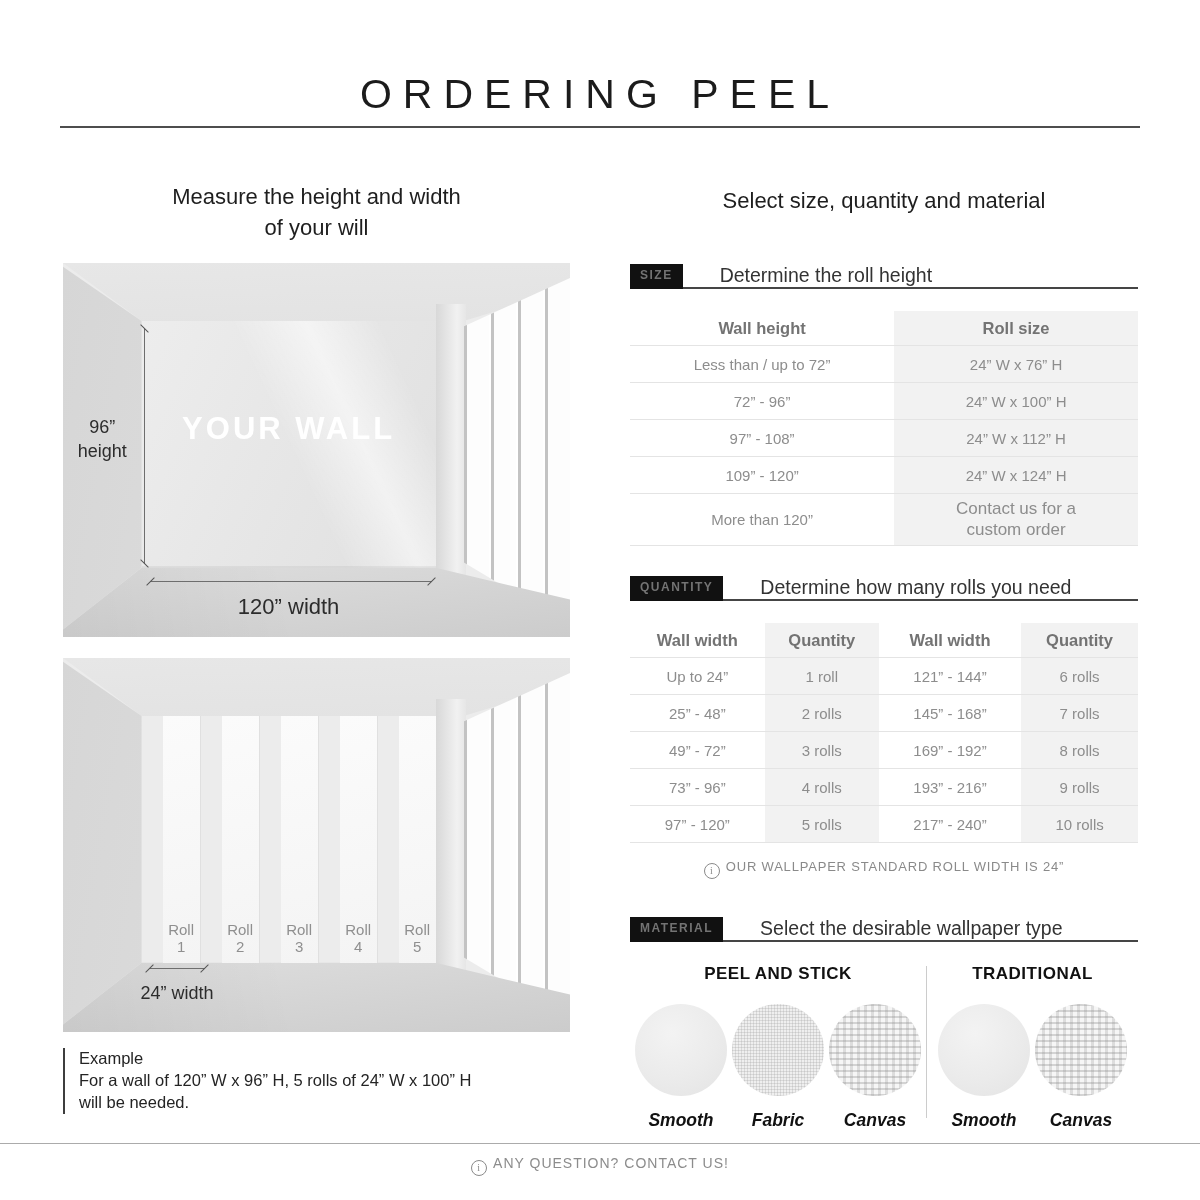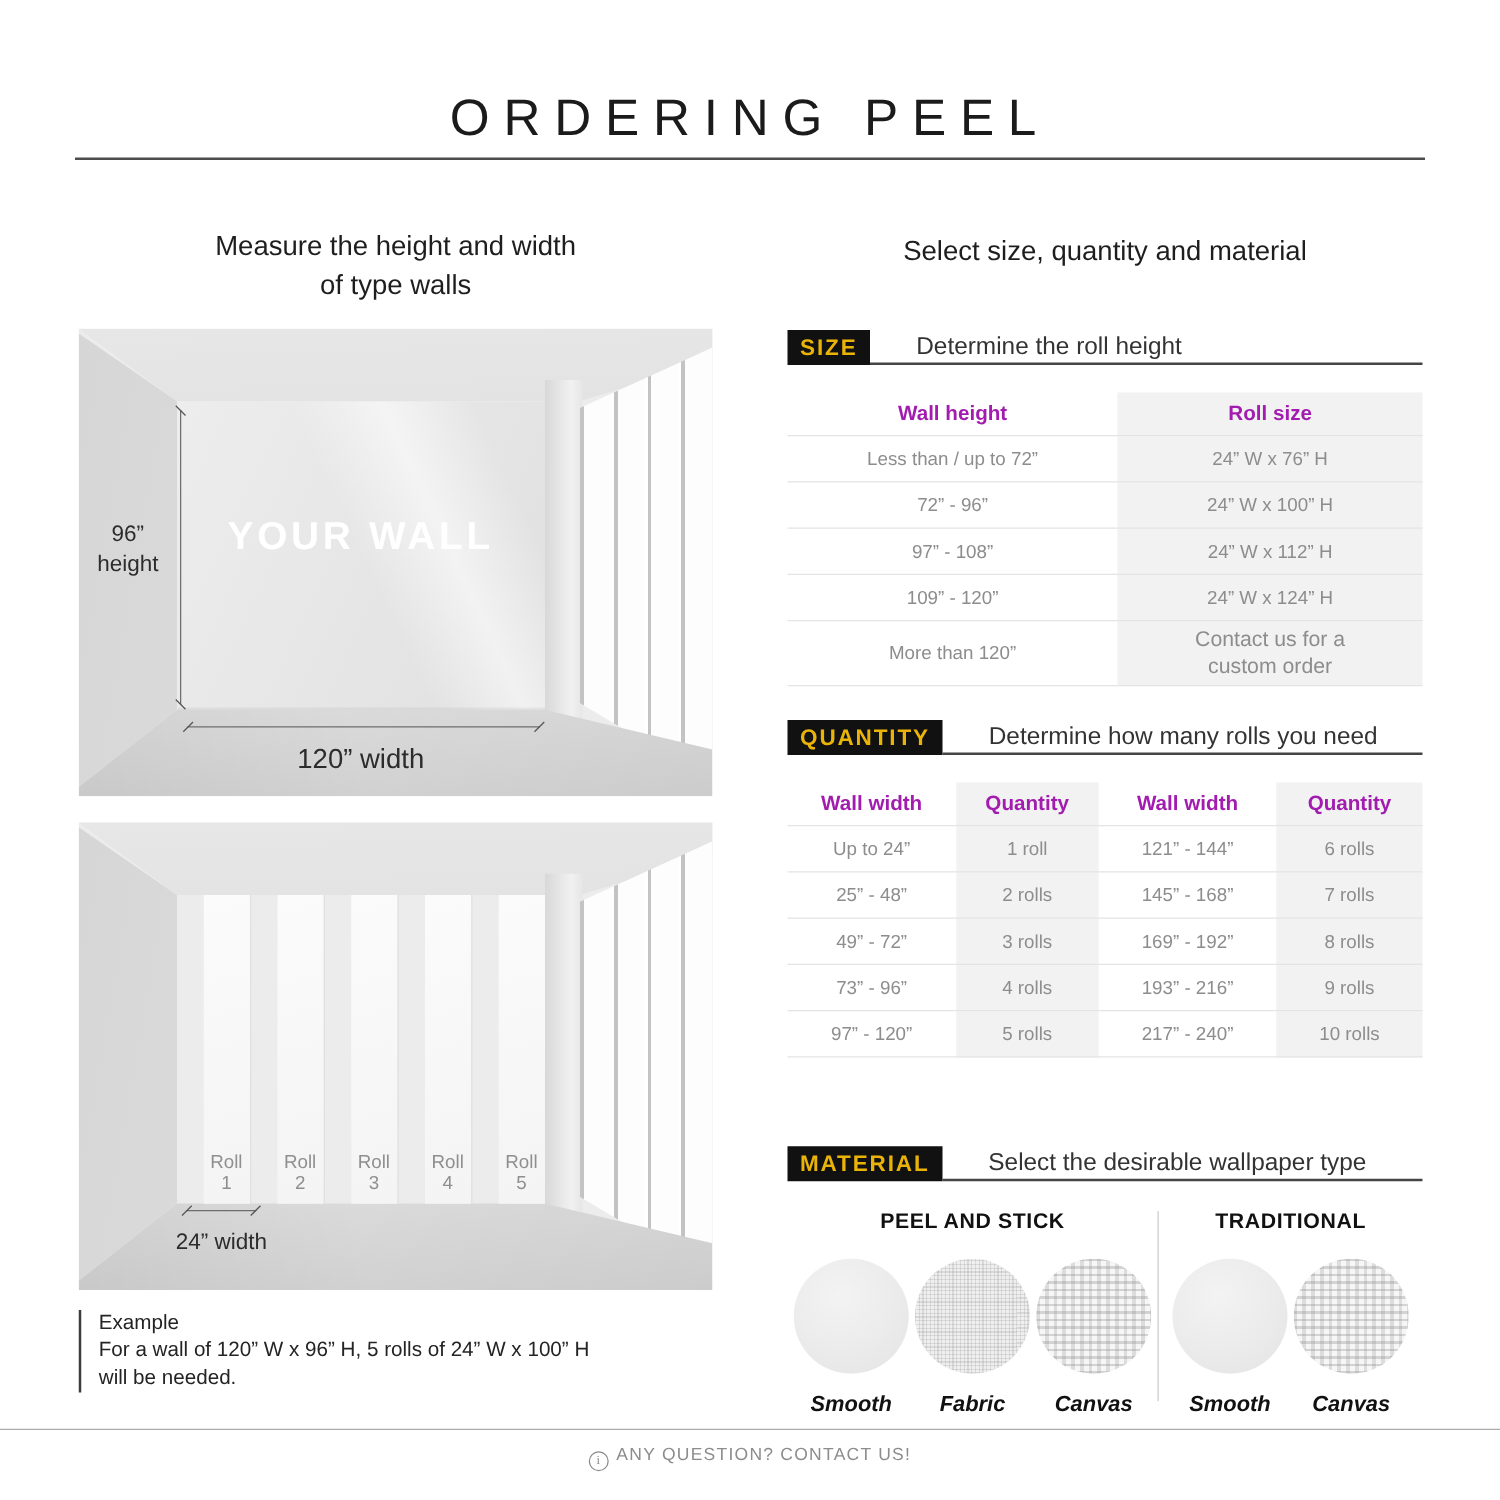--- a/index.html
+++ b/index.html
@@ -71,27 +71,27 @@
   .roll-label{position:absolute;bottom:8px;left:0;right:0;text-align:center;color:#8f8f8f;font-size:15px;}
 
   
   .example{top:1048px;left:63px;width:480px;border-left:2px solid #3d3d3d;padding-left:14px;
     font-size:16.5px;color:#242424;line-height:1.33;}
 
   
   .sec{position:absolute;left:630px;width:508px;}
   #size-section{top:264px;} #quantity-section{top:576px;} #material-section{top:917px;}
   .sec-head{display:flex;align-items:stretch;}
-  .badge{background:#111111;color:#eab308;font-size:18px;font-weight:700;letter-spacing:1.5px;
+  .badge{background:#111111;color:#737373;font-size:12px;font-weight:700;letter-spacing:1.5px;
     padding:4px 10px 3px;flex:0 0 auto;}
   .sec-sub-wrap{flex:1;display:flex;align-items:center;border-bottom:2px solid #454545;padding-left:24px;}
   .sec-sub{font-size:19.5px;color:#333333;margin-left:13px;}
 
   table.tbl{width:100%;border-collapse:collapse;margin-top:22px;table-layout:fixed;}
-  .tbl th{font-size:16.5px;font-weight:700;color:#a21caf;height:32px;
+  .tbl th{font-size:16.5px;font-weight:700;color:#737373;height:32px;
     border-bottom:1px solid #e4e4e4;}
   .tbl td{font-size:15px;color:#8d8d8d;height:34px;text-align:center;border-bottom:1px solid #e4e4e4;}
   .gray{background:#f2f2f2;}
   td.small-cell{font-size:17px;line-height:1.25;padding:4px 36px;height:38px;box-sizing:content-box;}
 
   .qty-note{margin-top:16px;text-align:center;font-size:13px;letter-spacing:.8px;color:#8a8a8a;}
   .info-icon{display:inline-flex;align-items:center;justify-content:center;width:14px;height:14px;
     border:1px solid #8a8a8a;border-radius:50%;font-size:10px;color:#8a8a8a;
     vertical-align:-3px;margin-right:6px;font-family:"Liberation Serif",serif;}
   .info-icon::before{content:"i";}
@@ -119,21 +119,21 @@
     letter-spacing:1px;color:#8c8c8c;}
 </style>
 </head>
 <body>
 
 <h1 class="abs title">ORDERING PEEL</h1>
 <div class="abs top-rule"></div>
 
 <div class="abs col-heading left-heading">
   <span>Measure the height and width</span><br>
-  <span>of type walls</span>
+  <span>of your will</span>
 </div>
 <div class="abs col-heading right-heading">Select size, quantity and material</div>
 
 <div class="room" id="room1">
   <div class="wall-back"></div>
   <div class="ceiling"></div>
   <div class="wall-left"></div>
   <div class="jamb"></div>
   <div class="windows"></div>
   <div class="floor"></div>
@@ -271,20 +271,23 @@
           <td class="gray">9 rolls</td>
         </tr>
       <tr>
           <td>97” - 120”</td>
           <td class="gray">5 rolls</td>
           <td>217” - 240”</td>
           <td class="gray">10 rolls</td>
         </tr>
     </tbody>
   </table>
+  <div class="qty-note">
+    <span class="info-icon"></span><span>OUR WALLPAPER STANDARD ROLL WIDTH IS 24”</span>
+  </div>
 </section>
 
 <section class="sec" id="material-section">
   <div class="sec-head">
     <span class="badge">MATERIAL</span>
     <span class="sec-sub-wrap">
       <span class="sec-sub">Select the desirable wallpaper type</span>
     </span>
   </div>
   <div class="mat-groups">

